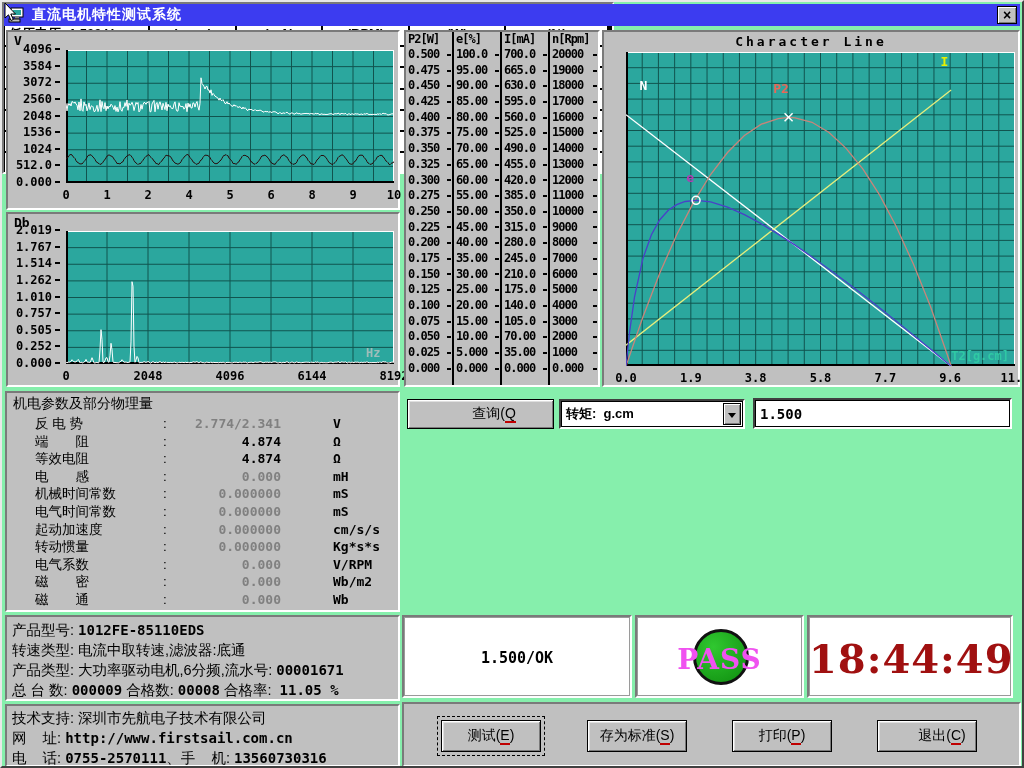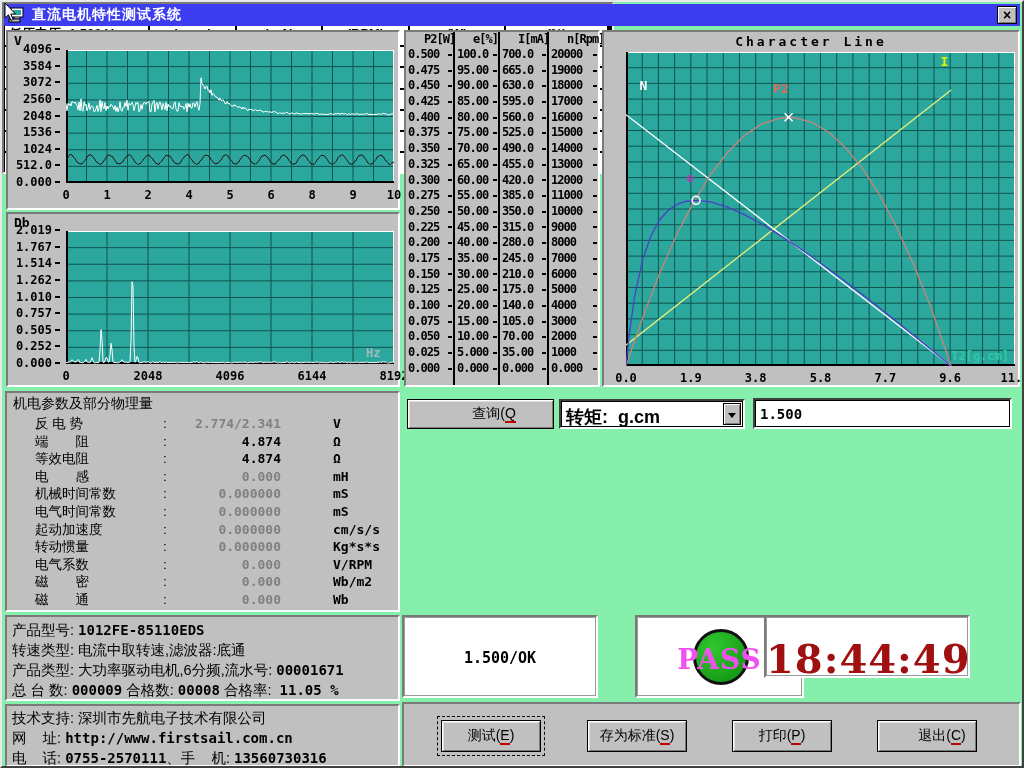--- a/index.html
+++ b/index.html
@@ -34,49 +34,49 @@
   #v-plot{left:58px;top:18px;width:328px;height:133px;}
   #db-panel{left:4px;top:210px;width:394px;height:175px;}
   #db-plot{left:58px;top:17px;width:328px;height:133px;}
   #scales-panel{left:402px;top:28px;width:196px;height:357px;display:flex;}
   #char-panel{left:600px;top:28px;width:418px;height:357px;}
   #char-plot{left:22px;top:20px;width:389px;height:314px;}
   #params-panel{left:3px;top:389px;width:395px;height:221px;}
   #table-wrap{left:400px;top:437px;width:612px;height:172px;}
   #product-panel{left:3px;top:613px;width:395px;height:86px;padding:3px 5px;}
   #support-panel{left:3px;top:702px;width:395px;height:63px;padding:2px 5px;}
-  #result-box{left:400px;top:613px;width:196px;height:83px;}
+  #result-box{left:400px;top:613px;width:230px;height:83px;}
   #pass-box{left:633px;top:613px;width:169px;height:83px;}
-  #time-box{left:762px;top:613px;width:206px;height:63px;padding-left:14px;}
+  #time-box{left:805px;top:613px;width:206px;height:83px;padding-left:14px;}
   #actions-panel{left:400px;top:700px;width:619px;height:65px;}
   
   .scale-col{width:49px;border-right:2px solid #000;display:flex;flex-direction:column;}
   .scale-col:last-child{border-right:none;}
-  .sch{height:15px;line-height:15px;padding-left:18px;font:bold 12px "DejaVu Sans Mono",monospace;letter-spacing:-1px;}
+  .sch{height:15px;line-height:15px;padding-left:2px;font:bold 12px "DejaVu Sans Mono",monospace;letter-spacing:-1px;}
   .scv{position:relative;height:15.7px;line-height:15.7px;padding-left:2px;
     font:bold 12px "DejaVu Sans Mono",monospace;letter-spacing:-1px;}
   .scv::after{content:"";position:absolute;right:1px;top:50%;margin-top:-1px;width:4px;height:2px;background:#000;}
   
   .ptitle{position:absolute;left:6px;top:2px;font-size:14px;color:#000;}
   .prows{position:absolute;left:6px;top:22px;right:4px;}
   .prow{height:17.6px;line-height:17.6px;display:flex;font-size:13.5px;}
   .plab{width:128px;margin-left:22px;white-space:pre;}
   .pcol{width:10px;}
   .pval{width:108px;text-align:right;font:bold 13px "DejaVu Sans Mono",monospace;line-height:17.6px;}
   .punit{margin-left:52px;font:bold 13px "DejaVu Sans Mono",monospace;line-height:17.6px;}
   .dim{color:#808080;}
   
   .btn95{position:absolute;background:#C0C0C0;border:1px solid #000;
     box-shadow:inset 1px 1px 0 #FFF,inset -1px -1px 0 #7A7A7A,inset 2px 2px 0 #DFDFDF;
     font-size:14px;color:#000;text-align:center;cursor:default;font-family:"Liberation Sans",sans-serif;}
   #query-btn{left:405px;top:397px;width:147px;height:30px;padding-left:33px;}
   .hot{border-bottom:2px solid #C00000;}
   #combo{left:557px;top:397px;width:186px;height:30px;background:#FFF;
     border:2px solid;border-color:#404040 #FFF #FFF #404040;box-shadow:inset 0 0 0 1px #000;}
-  #combo .cval{position:absolute;left:5px;top:4px;font-size:18px;font-weight:bold;white-space:pre;}
+  #combo .cval{position:absolute;left:5px;top:4px;font-size:13px;font-weight:bold;white-space:pre;}
   .combo-arrow{position:absolute;right:2px;top:2px;width:18px;height:22px;background:#C0C0C0;
     border:1px solid #000;box-shadow:inset 1px 1px 0 #FFF,inset -1px -1px 0 #7A7A7A;}
   .combo-arrow::after{content:"";position:absolute;left:4px;top:9px;border:4px solid transparent;border-top:5px solid #000;}
   #torque-input{position:absolute;left:751px;top:396px;width:259px;height:31px;background:#FFF;
     border:2px solid;border-color:#404040 #FFF #FFF #404040;box-shadow:inset 0 0 0 1px #000;
     font:bold 14px "DejaVu Sans Mono",monospace;padding-left:5px;color:#000;}
   
   #table-wrap{border:2px solid;border-color:#7A7A7A #FFF #FFF #7A7A7A;}
   .tgrid{width:100%;height:100%;display:grid;grid-template-columns:143px 85px 84px 85px 94px 101px;
     grid-template-rows:40px repeat(6,19.3px);gap:2px;background:#000;border:1px solid #000;}

